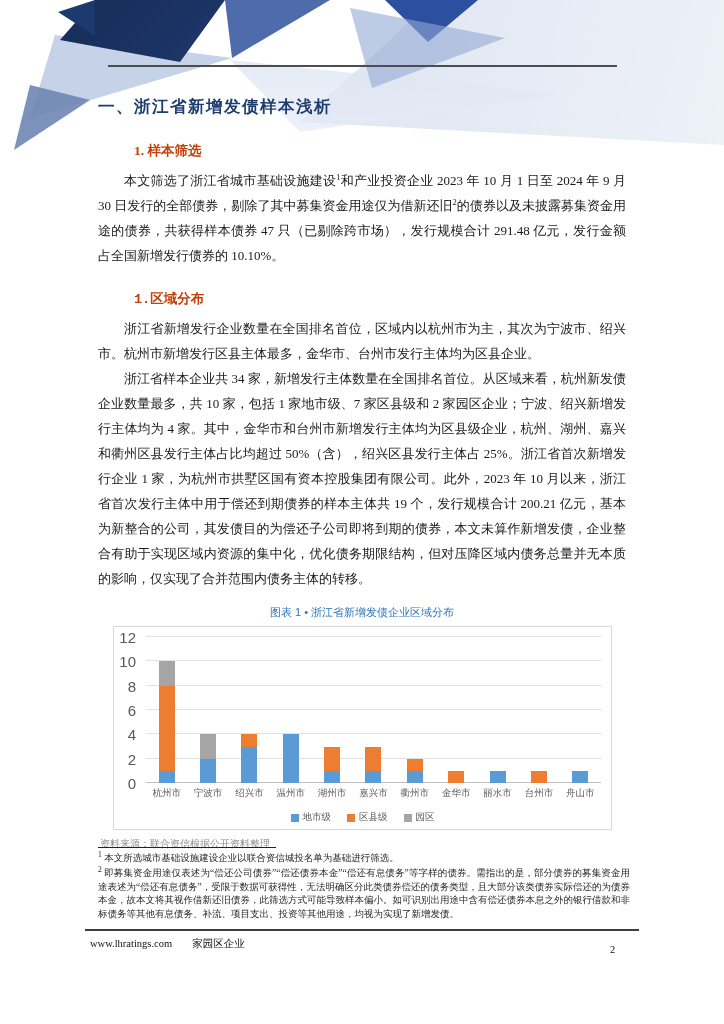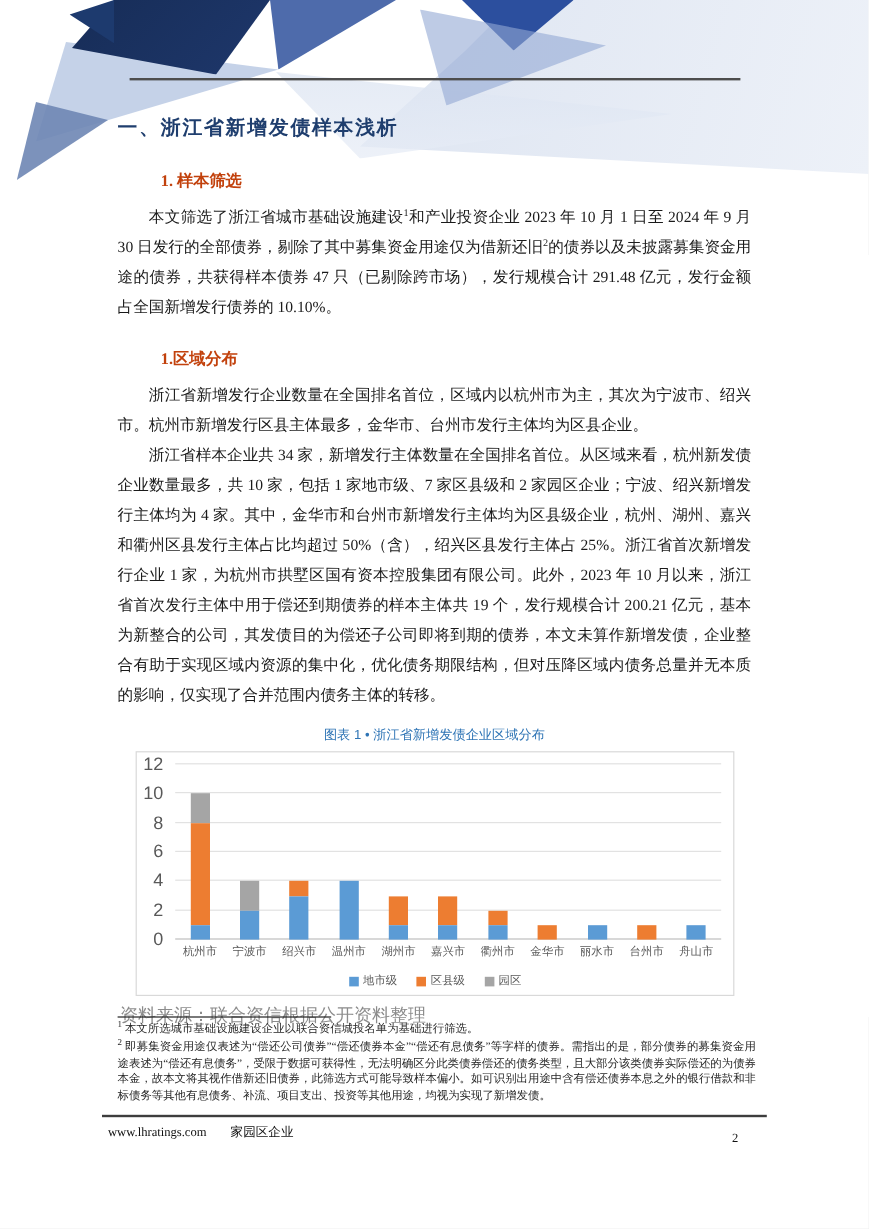--- a/index.html
+++ b/index.html
@@ -45,21 +45,21 @@
   .bars{position:absolute;left:0;right:0;top:0;bottom:0;display:flex;}
   .bar-col{flex:1;display:flex;justify-content:center;align-items:flex-end;height:100%;}
   .bar-stack{display:flex;flex-direction:column-reverse;width:16px;height:100%;justify-content:flex-start;}
   .bar-seg{width:100%;}
   .x-axis{position:absolute;left:32px;right:10px;bottom:26px;height:16px;display:flex;}
   .xlabel{flex:1;text-align:center;font-size:9.5px;color:#595959;white-space:nowrap;}
   .legend{position:absolute;left:0;right:0;bottom:5px;display:flex;justify-content:center;
       gap:16px;font-size:9.5px;color:#595959;}
   .legend-item{display:inline-flex;align-items:center;gap:4px;}
   .legend-swatch{width:8px;height:8px;display:inline-block;}
-  .fig-source{font-size:15px;color:#8c8c8c;margin:7px 0 0 2px;}
+  .fig-source{font-size:10px;color:#8c8c8c;margin:7px 0 0 2px;}
 
   
   .fn-sep{position:absolute;left:98px;top:847px;width:178px;border-top:1.5px solid #222;}
   .footnotes{position:absolute;left:98px;top:852px;width:532px;font-size:9.5px;
       line-height:13.8px;color:#262626;text-align:justify;}
   .footnotes p{margin:0 0 1px 0;font-family:Liberation Serif, serif;}
   .footnotes sup{font-size:7.5px;line-height:0;}
   .footer-rule{position:absolute;left:85px;top:929px;width:554px;border-top:2px solid #3d3d3d;}
   .footer{position:absolute;left:90px;top:937px;font-size:10.5px;color:#111;
       display:flex;gap:20px;align-items:baseline;}
@@ -82,21 +82,21 @@
     <div class="shape arrow2"></div>
     <div class="hdr-line"></div>
   </div>
 
   <div class="content">
     <h1 class="doc-title">一、浙江省新增发债样本浅析</h1>
 
     <h2 class="sub">1. 样本筛选</h2>
     <p class="body"><span>本文筛选了浙江省城市基础设施建设</span><sup class="fnref">1</sup><span>和产业投资企业 2023 年 10 月 1 日至 2024 年 9 月 30 日发行的全部债券，剔除了其中募集资金用途仅为借新还旧</span><sup class="fnref">2</sup><span>的债券以及未披露募集资金用途的债券，共获得样本债券 47 只（已剔除跨市场），发行规模合计 291.48 亿元，发行金额占全国新增发行债券的 10.10%。</span></p>
 
-    <h2 class="sub" style="margin-top:22px;">1.区域分布</h2>
+    <h2 class="sub" style="margin-top:22px;font-family:Liberation Mono, monospace;">1.区域分布</h2>
     <p class="body">浙江省新增发行企业数量在全国排名首位，区域内以杭州市为主，其次为宁波市、绍兴市。杭州市新增发行区县主体最多，金华市、台州市发行主体均为区县企业。</p>
     <p class="body">浙江省样本企业共 34 家，新增发行主体数量在全国排名首位。从区域来看，杭州新发债企业数量最多，共 10 家，包括 1 家地市级、7 家区县级和 2 家园区企业；宁波、绍兴新增发行主体均为 4 家。其中，金华市和台州市新增发行主体均为区县级企业，杭州、湖州、嘉兴和衢州区县发行主体占比均超过 50%（含），绍兴区县发行主体占 25%。浙江省首次新增发行企业 1 家，为杭州市拱墅区国有资本控股集团有限公司。此外，2023 年 10 月以来，浙江省首次发行主体中用于偿还到期债券的样本主体共 19 个，发行规模合计 200.21 亿元，基本为新整合的公司，其发债目的为偿还子公司即将到期的债券，本文未算作新增发债，企业整合有助于实现区域内资源的集中化，优化债务期限结构，但对压降区域内债务总量并无本质的影响，仅实现了合并范围内债务主体的转移。</p>
 
     <div class="fig-caption">图表 1 •  浙江省新增发债企业区域分布</div>
     <div class="chart-frame">
       <div class="y-axis">
           <div class="ytick" style="bottom: 0%;">0</div>
           <div class="ytick" style="bottom: 16.6667%;">2</div>
           <div class="ytick" style="bottom: 33.3333%;">4</div>
           <div class="ytick" style="bottom: 50%;">6</div>

